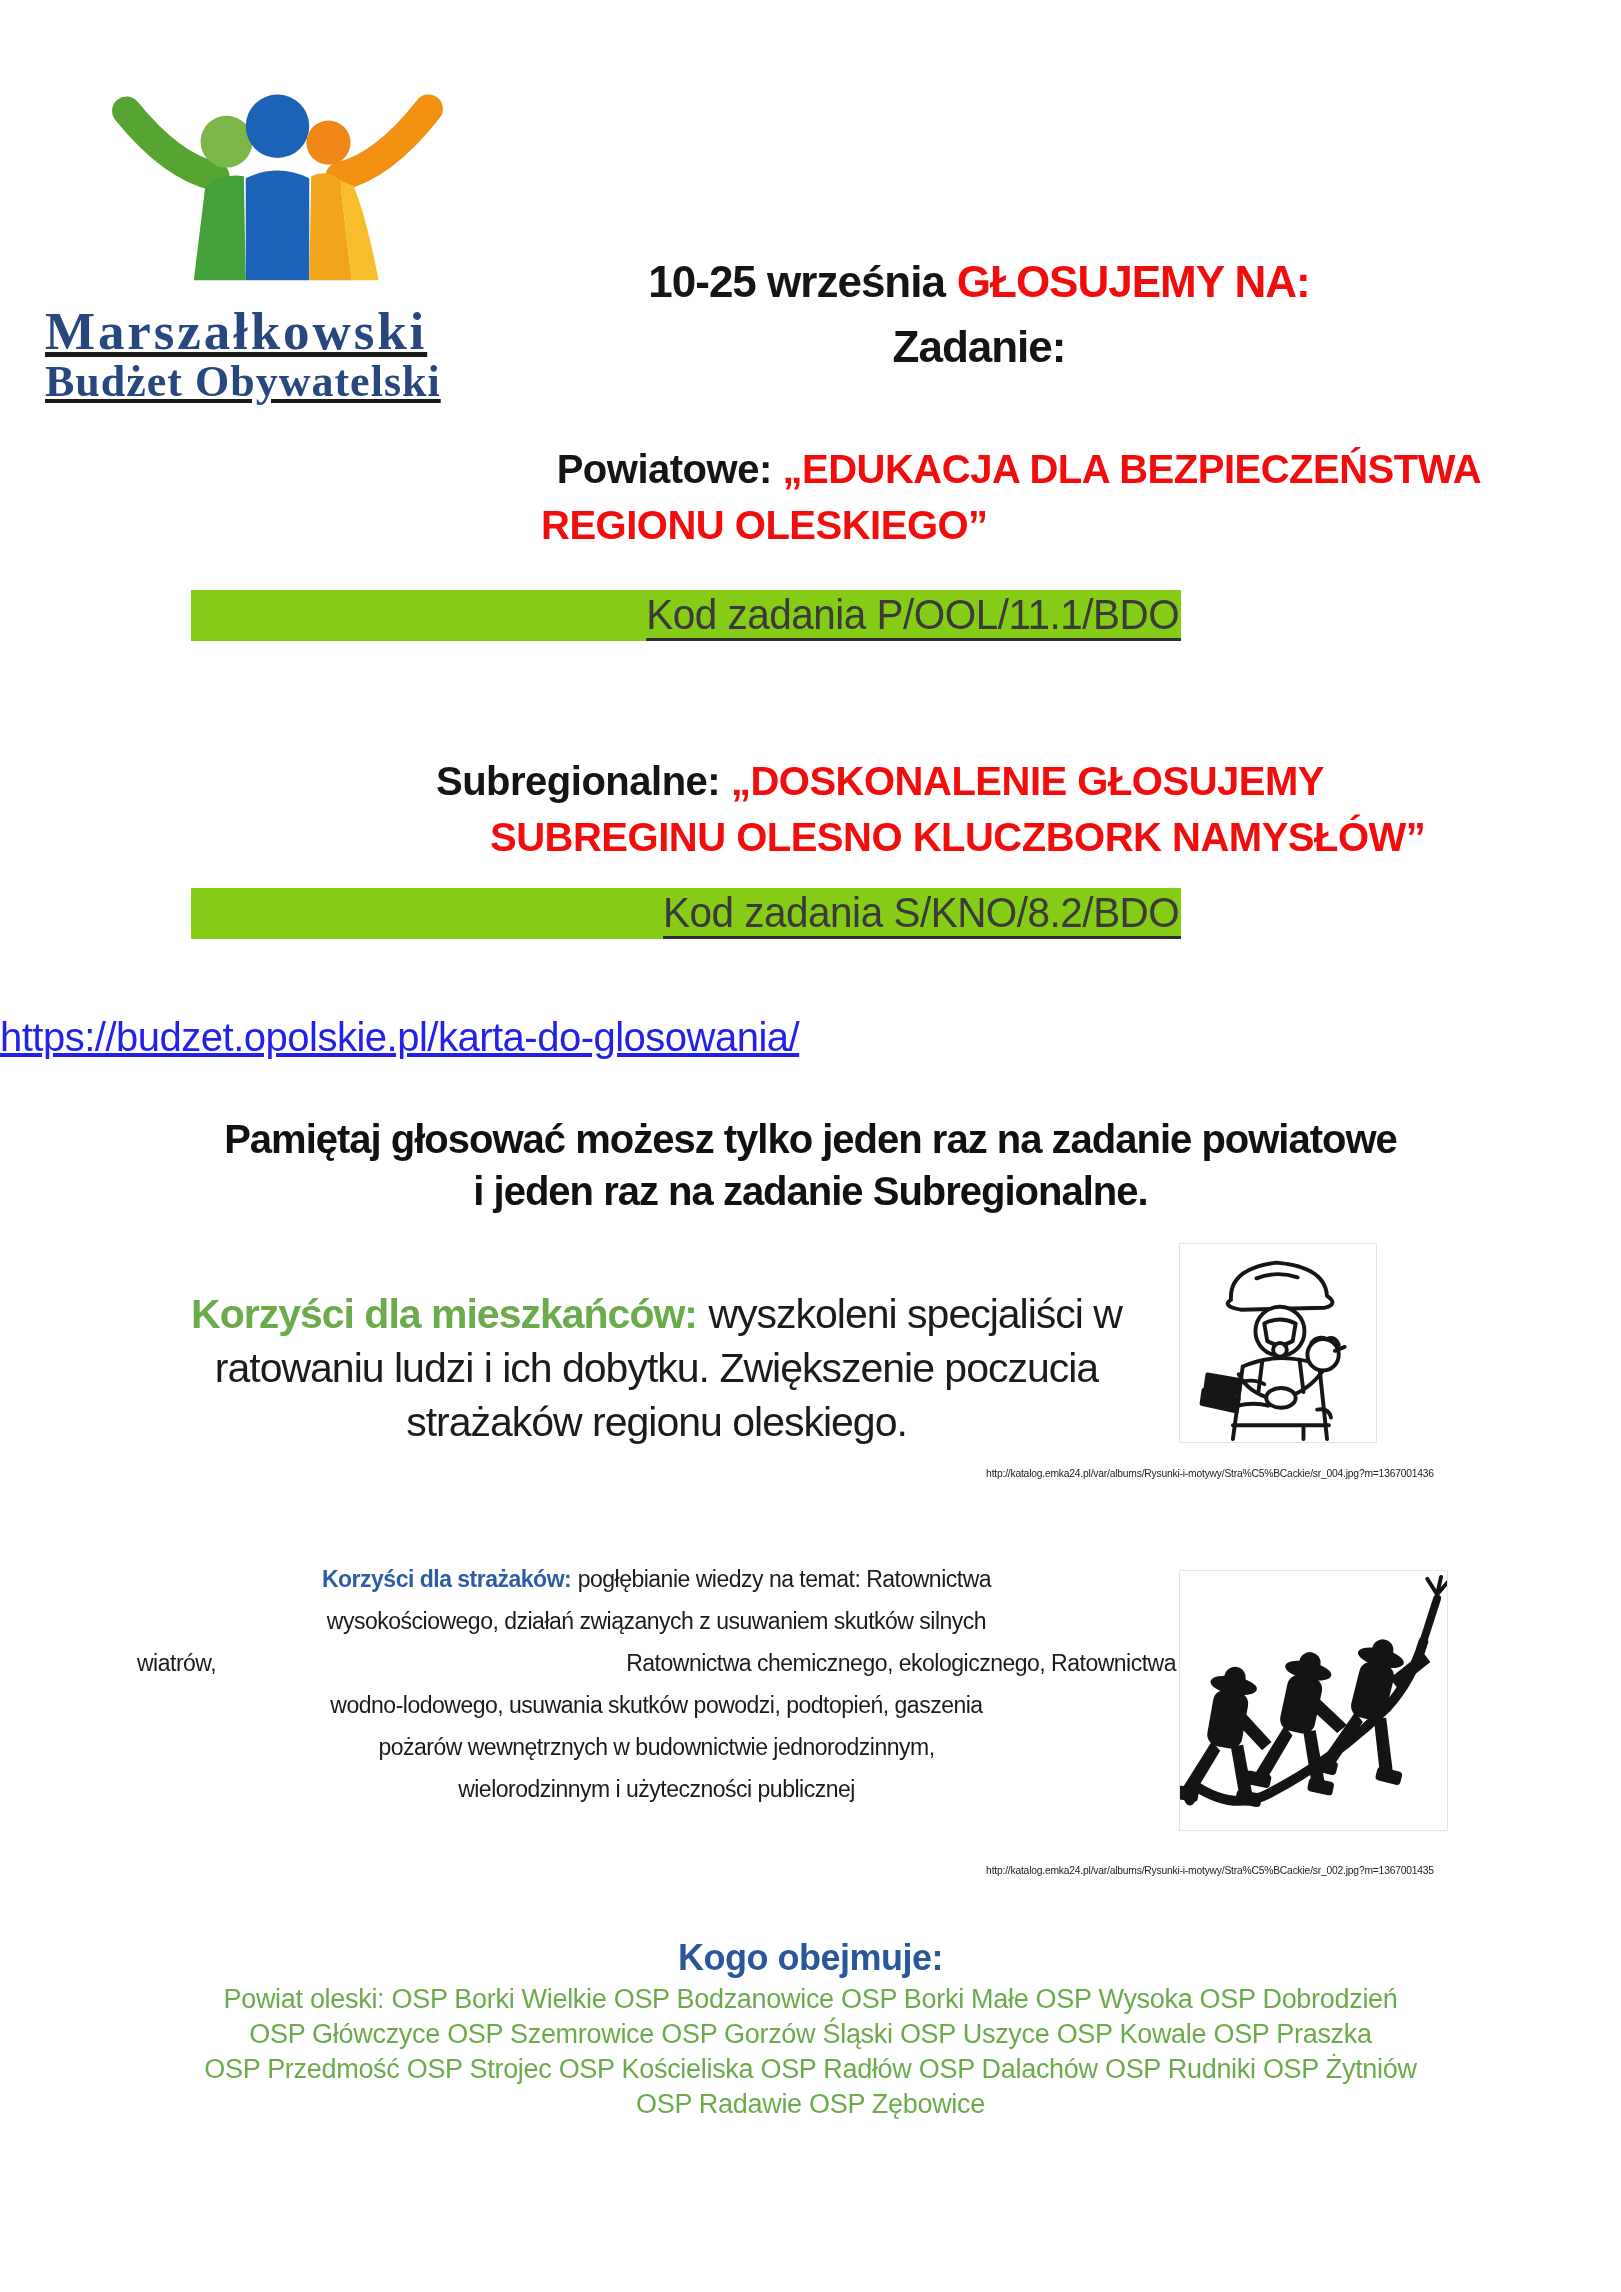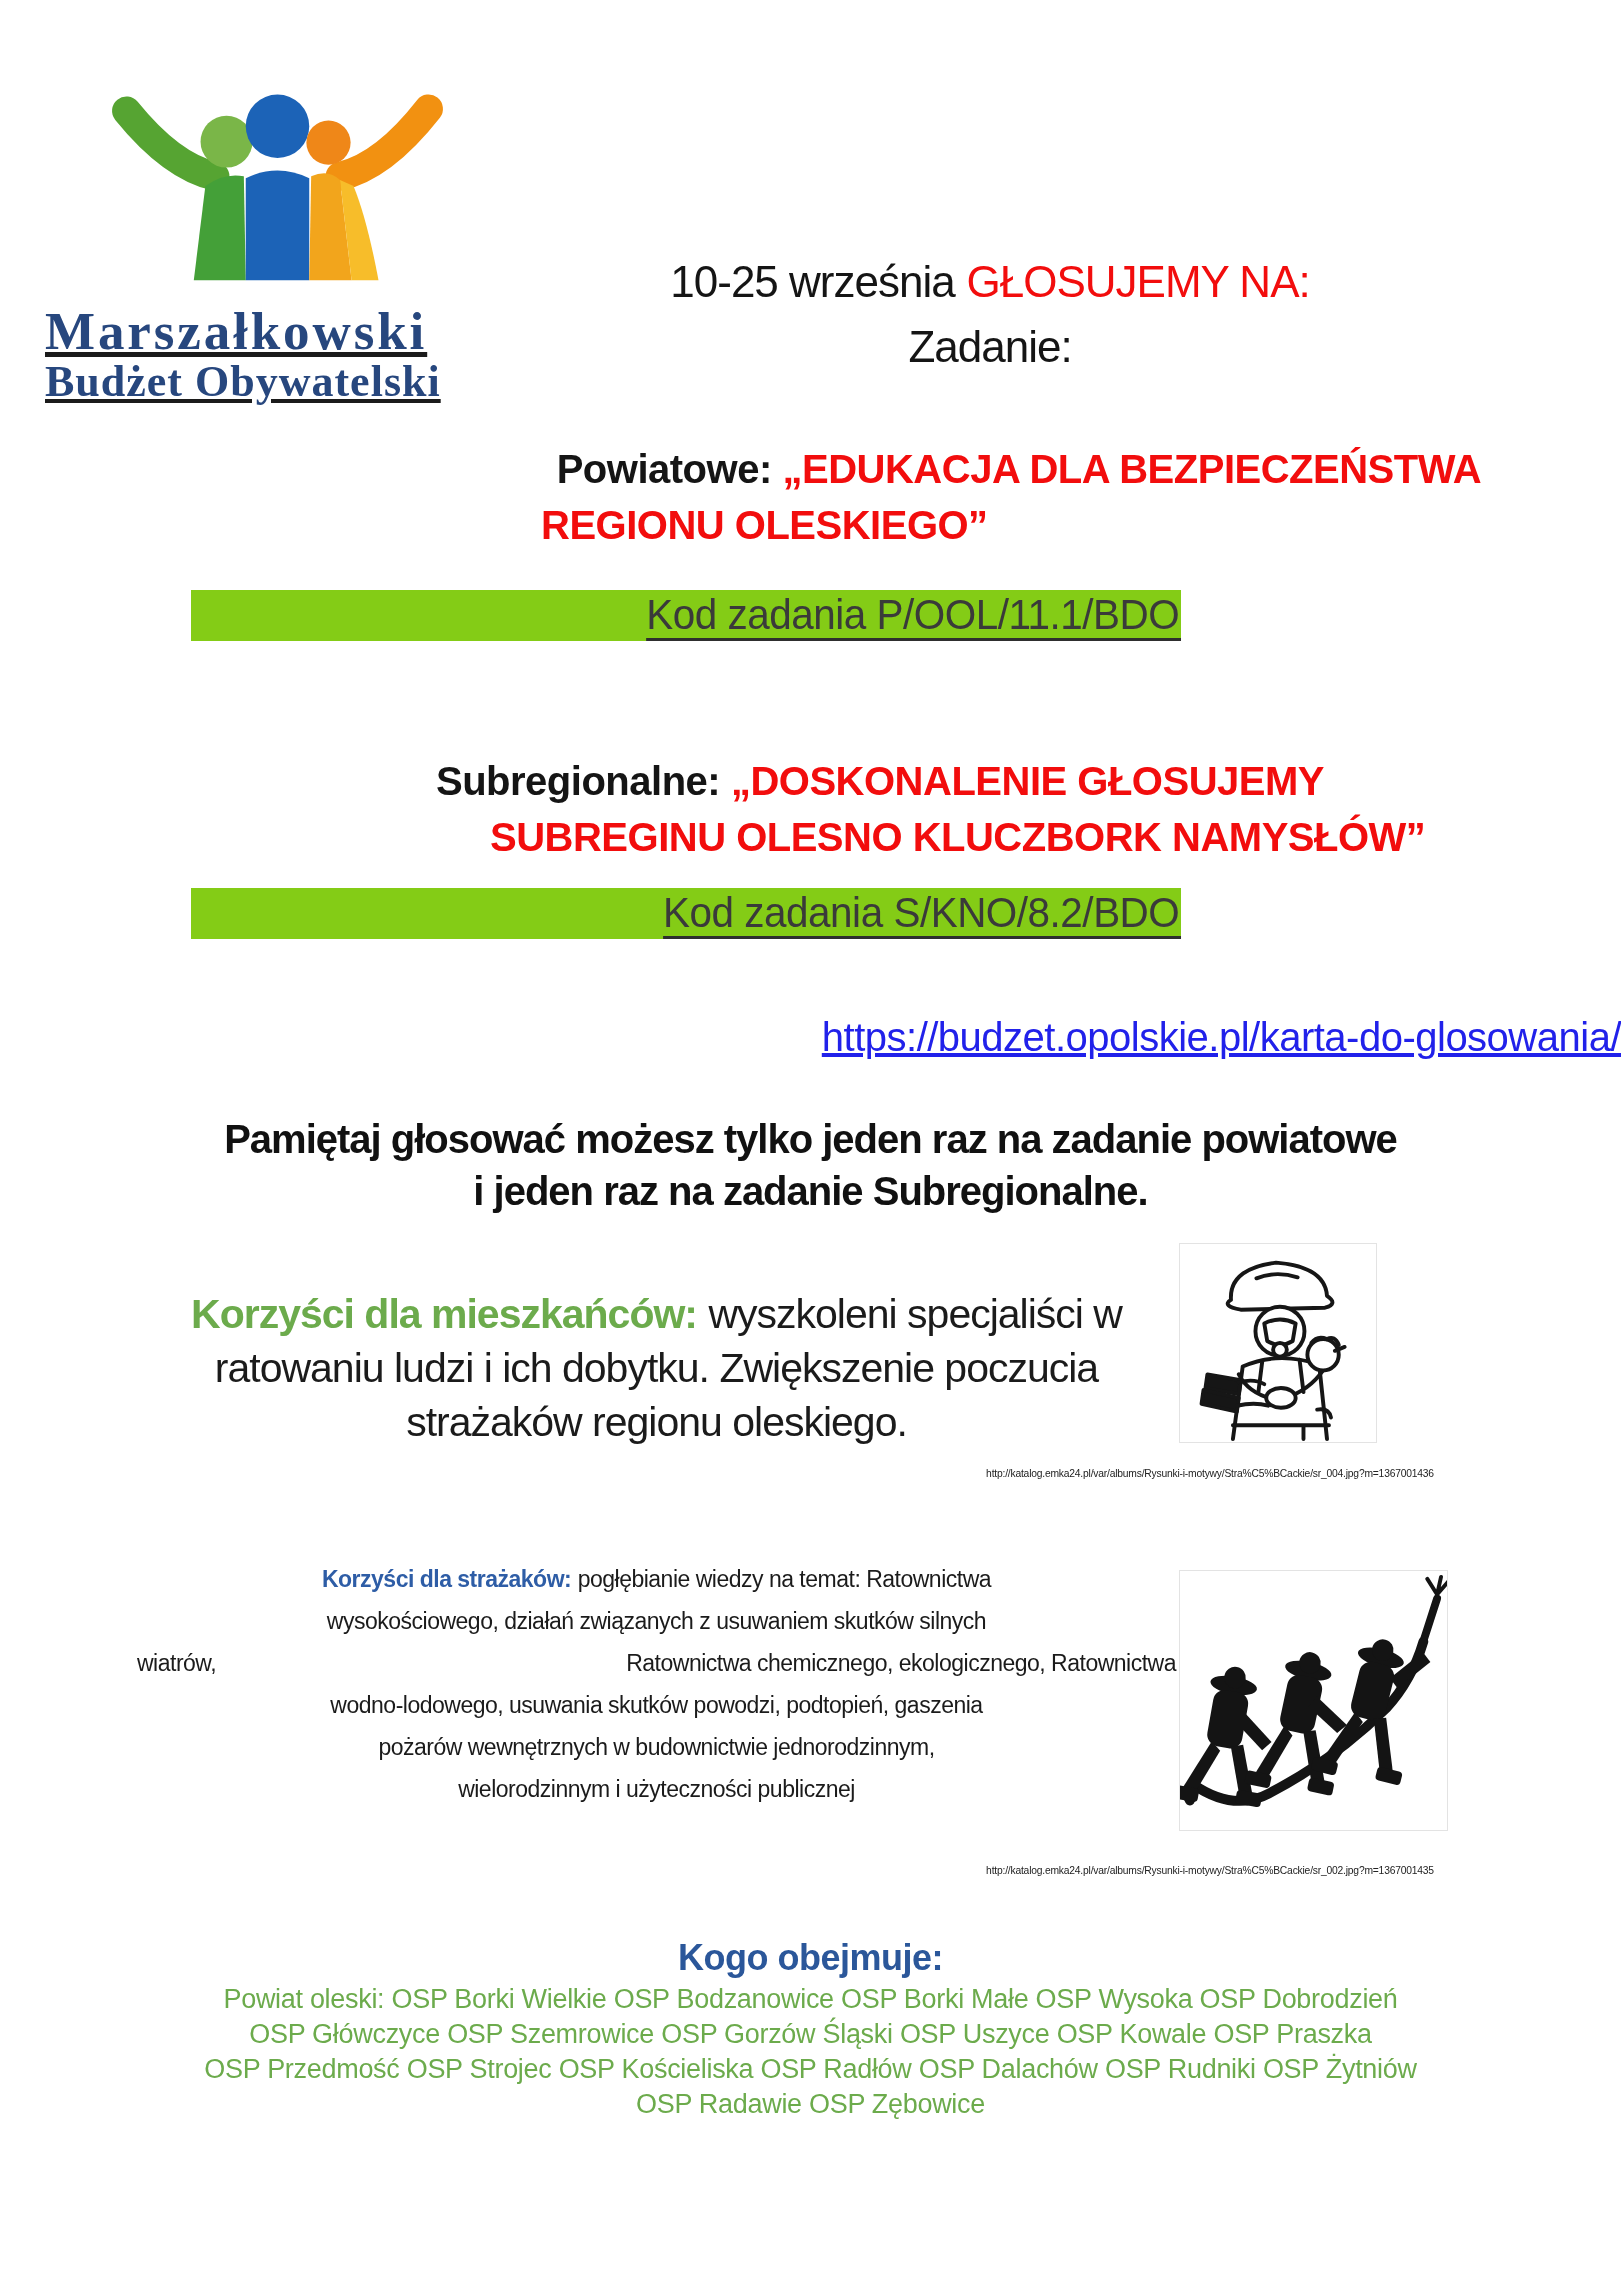--- a/index.html
+++ b/index.html
@@ -11,43 +11,43 @@
 
   
   .logo { left:45px; top:82px; width:465px;text-decoration:underline; }
   .logo-svg { display:block; margin:0 auto; width:361px; height:202px; }
   .logo-t1 { margin-top:19.6px; font-family:"Liberation Serif", serif; font-weight:bold;
              font-size:53px; line-height:1.02; color:#27477e; letter-spacing:2.9px; }
   .logo-t2 { font-family:"Liberation Serif", serif; font-weight:bold;
              font-size:44px; line-height:1.1; color:#27477e; letter-spacing:1px; }
 
   
-  .heading { left:549px; top:249px; width:882px; text-align:center;
-             font-size:44px; font-weight:normal; line-height:65px; color:#151515; letter-spacing:-1px; }
+  .heading { left:538px; top:249px; width:882px; text-align:center;
+             font-size:44px; font-weight:bold; line-height:65px; color:#151515; letter-spacing:-1px; }
   .red { color:#f20d0d; }
   .sp-gap { margin-right:.27em; }
 
   .powiatowe { left:541px; top:441px; width:961px; font-size:40px; font-weight:bold;
                line-height:56px; letter-spacing:-0.5px; color:#151515; }
   .powiatowe .l1 { text-indent:15.7px; }
 
   .subregionalne { left:436px; top:753px; width:990px; font-size:40px; font-weight:bold;
                    line-height:56px; letter-spacing:-0.5px; color:#151515; }
   .subregionalne .l2 { text-indent:54px; }
 
   
   .code-bar { left:191px; width:990px; height:51px; background:#84cc16; text-align:right; }
   .code-bar-1 { top:590px; }
   .code-bar-2 { top:888px; }
   .code-text { display:inline-block; font-size:43px; line-height:45px; margin-top:2px;
                color:#3a3a3a; border-bottom:3.9px solid #2e2e2e; padding:0 2px 1px 0;
                transform:scaleX(.94); transform-origin:100% 50%; letter-spacing:-0.5px; }
 
   
-  .vote-link { left:0; top:1015px; width:1621px; text-align:right; }
+  .vote-link { left:0; top:1015px; width:1621px; text-align:left; }
   .vote-link a { font-size:40px; color:#2121ea; text-decoration:underline; letter-spacing:-0.5px; cursor:pointer; }
 
   
   .reminder { left:0; top:1113px; width:1621px; text-align:center; font-size:40px;
               font-weight:bold; line-height:52px; letter-spacing:-1px; color:#111; }
 
   
   .benefits-res { left:137px; top:1287px; width:1039px; text-align:center;
                   font-size:41px; line-height:54px; letter-spacing:-1px; color:#1b1b1b; }
   .lead-green { color:#6cab4c; font-weight:bold; margin-right:.28em; }

